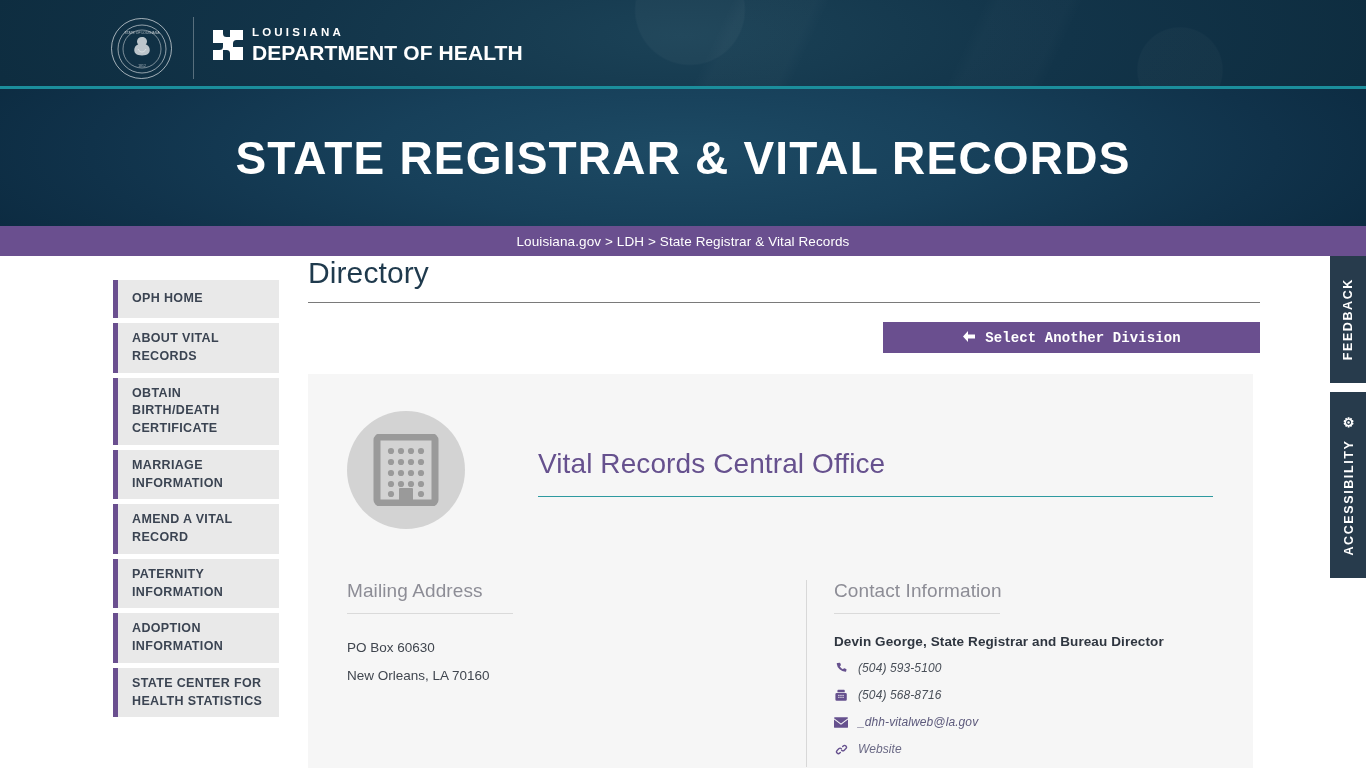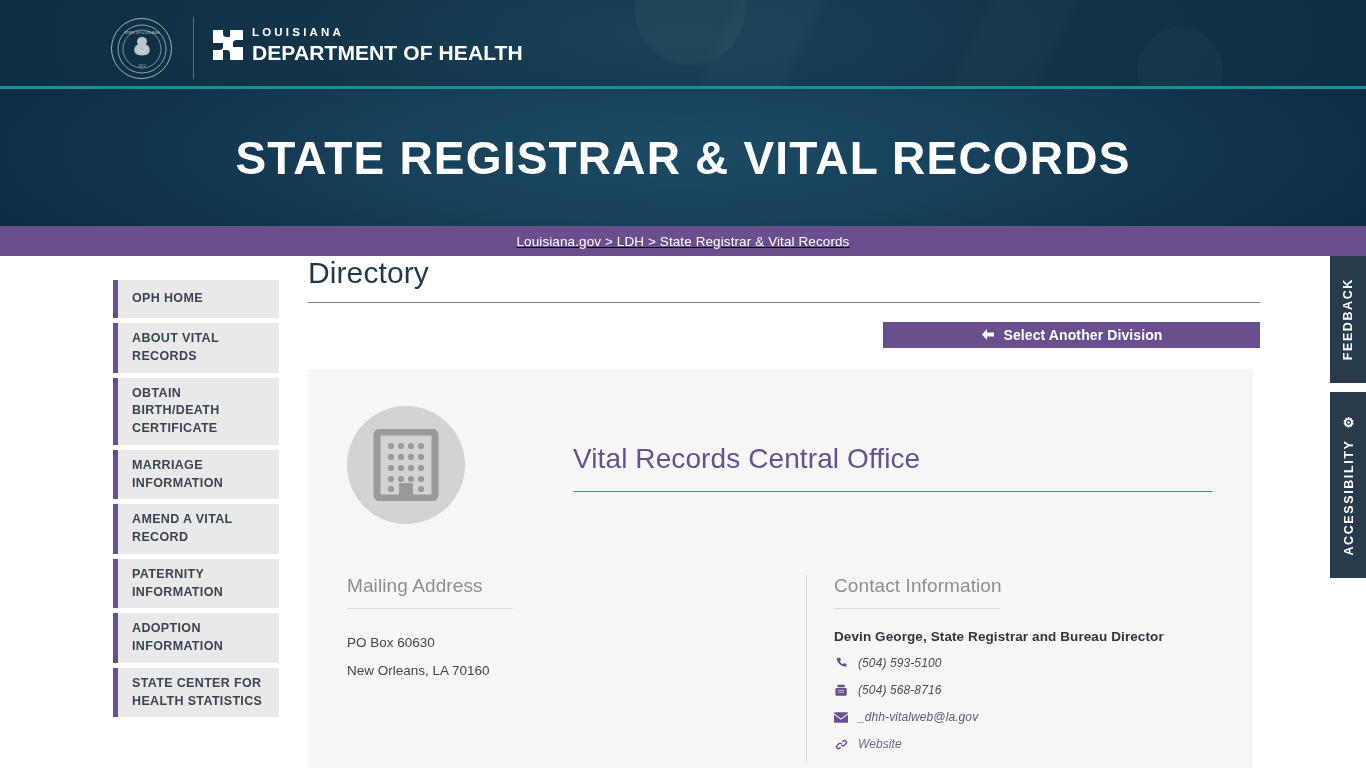--- a/index.html
+++ b/index.html
@@ -88,21 +88,21 @@
   .title-banner h1 {
     font-size: 46px; font-weight: 700; color: #ffffff;
     letter-spacing: 1.2px; text-align: center;
     position: relative; z-index: 2;
   }
 
   
   .breadcrumb-bar {
     width: 1366px; height: 30px;
     background: #6a4f8f;
-    display: flex; align-items: center; justify-content: center; text-decoration: underline;
+    display: flex; align-items: center; justify-content: center;
   }
   .breadcrumb-bar .crumbs {
     font-size: 13.5px; color: #ffffff; letter-spacing: .1px;
   }
 
   
   .page-body {
     position: relative;
     width: 1366px; height: 512px;
     background: #ffffff;
@@ -135,45 +135,46 @@
   }
   .page-title {
     font-size: 30px; font-weight: 400; color: #1f3a4d;
     letter-spacing: .1px; padding-bottom: 12px;
   }
   .title-rule {
     height: 1px; background: #7a7a7a; width: 100%; margin-bottom: 19px;
   }
   .select-division {
     margin-left: auto;
-    width: 377px; height: 26px;
+    width: 377px; height: 31px;
     background: #6a4f8f;
     display: flex; align-items: center; justify-content: center; gap: 9px;
     cursor: pointer;
+    font-family: Liberation Mono, monospace;
   }
   .select-division .arrow { color: #fff; font-size: 14px; line-height: 1; }
   .select-division .label {
     font-size: 14px; font-weight: 700; color: #fff; letter-spacing: .1px;
   }
 
   
   .office-card {
     margin-top: 21px;
     width: 945px; min-height: 400px;
     background: #f6f6f6;
     padding: 37px 40px 0 39px;
   }
   .office-head { display: flex; align-items: center; gap: 0; }
   .office-icon {
     width: 118px; height: 118px; border-radius: 50%;
     background: #d3d3d3;
     display: flex; align-items: center; justify-content: center;
     flex: 0 0 118px;
   }
-  .office-title-wrap { margin-left: 108px; flex: 1; padding-top: 4px; }
+  .office-title-wrap { margin-left: 73px; flex: 1; padding-top: 4px; }
   .office-title {
     font-size: 28px; font-weight: 400; color: #66518e;
     letter-spacing: .1px; padding-bottom: 16px;
   }
   .office-title-rule { height: 1px; background: #2e9aa0; width: 100%; }
 
   .card-cols { display: flex; margin-top: 51px; }
   .col-mailing { width: 438px; flex: 0 0 438px; }
   .col-contact {
     flex: 1; border-left: 1px solid #d8d8d8;

